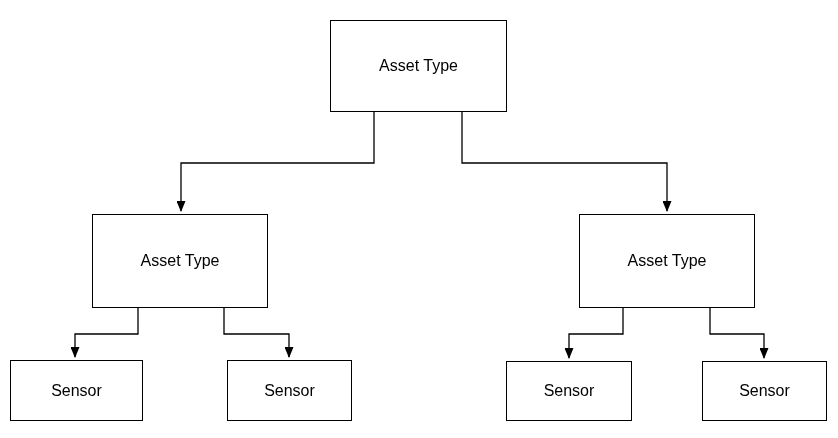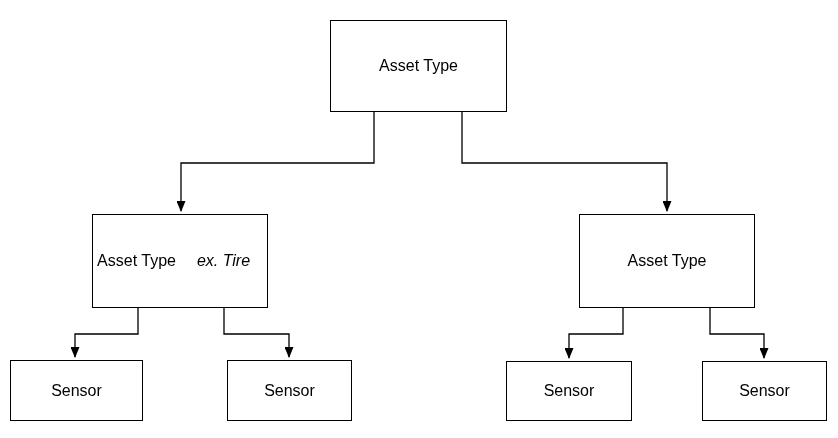--- a/index.html
+++ b/index.html
@@ -27,21 +27,21 @@
     fill: none;
     stroke: #000000;
     stroke-width: 1.3;
   }
   .node {
     position: absolute;
     box-sizing: border-box;
     background: #ffffff;
     border: 1.4px solid #000000;
     display: flex;
-    flex-direction: row;
+    flex-direction: column;
     align-items: stretch;
     justify-content: center;
     text-align: center;
     font-size: 16px;
     line-height: 1;
   }
   .node .title,
   .node .label,
   .node .example {
     flex: 1;
@@ -78,21 +78,20 @@
     <polyline class="edge" points="623,308 623,334 569,334 569,358" marker-end="url(#arrowhead)"></polyline>
     <polyline class="edge" points="710,308 710,334 764,334 764,358" marker-end="url(#arrowhead)"></polyline>
   </svg>
 
   <div class="node" style="left:330px; top:20px; width:177px; height:92px;">
     <div class="title">Asset Type</div>
   </div>
 
   <div class="node" style="left:92px; top:214px; width:176px; height:94px;">
     <div class="title">Asset Type</div>
-    <div class="example">ex. Tire</div>
   </div>
 
   <div class="node single" style="left:579px; top:214px; width:176px; height:94px;">
     <div class="title">Asset Type</div>
   </div>
 
   <div class="node single" style="left:10px; top:360px; width:133px; height:61px;">
     <div class="label">Sensor</div>
   </div>
 

